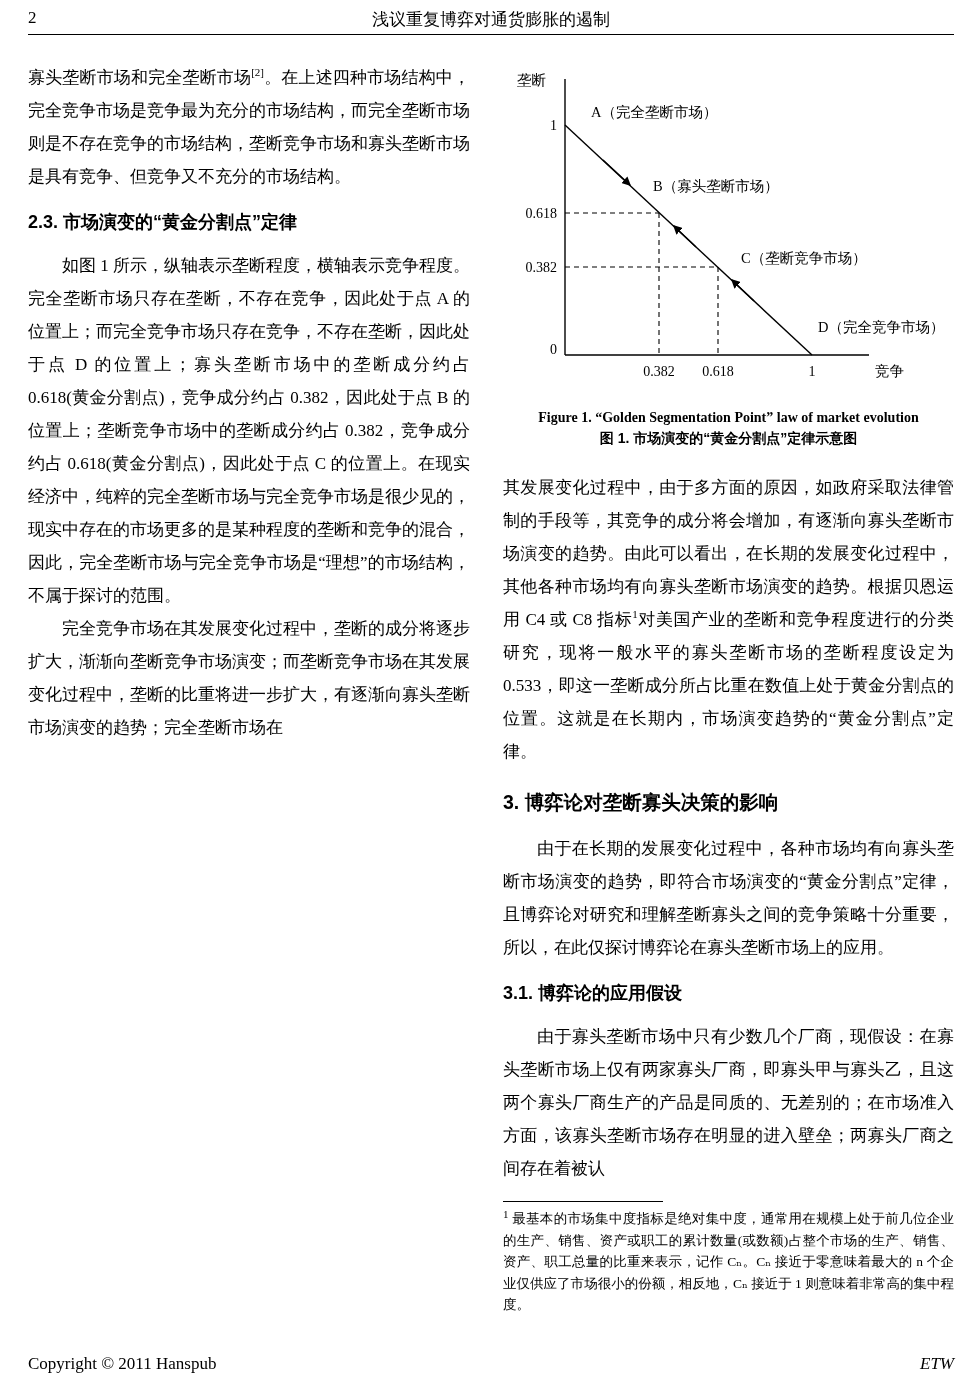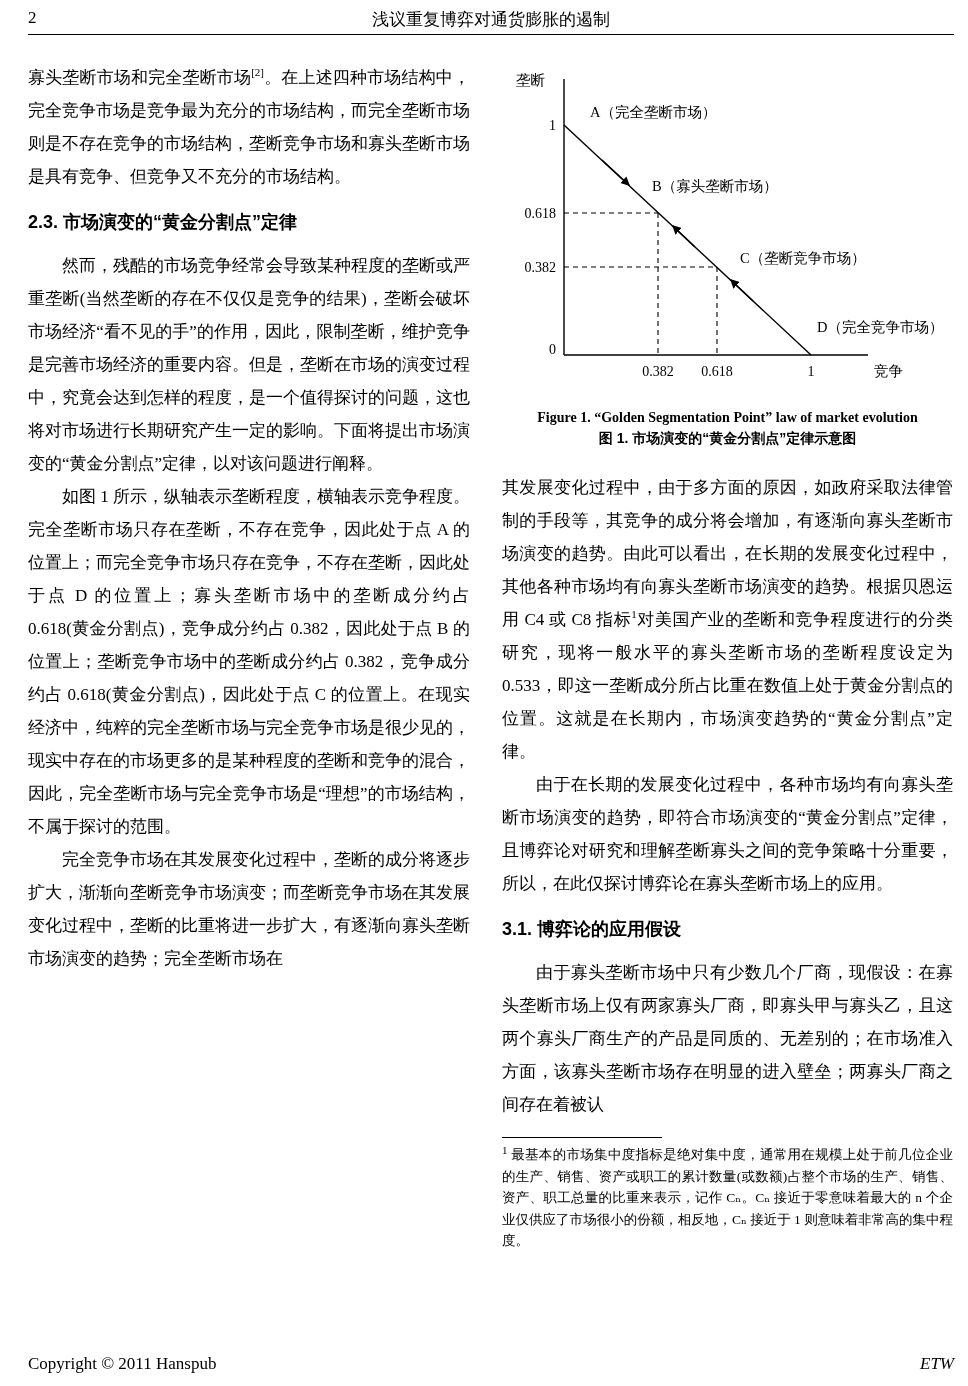--- a/index.html
+++ b/index.html
@@ -9,21 +9,21 @@
     font-family: "Liberation Serif", "DejaVu Serif", serif;
     position: relative; overflow: hidden;
   }
   .page { padding: 8px 14px 0 28px; }
 
   .header { position: relative; height: 24px; font-size: 17px; }
   .page-number { position: absolute; left: 0; top: 0; }
   .running-title { text-align: center; }
   .header-rule { border-bottom: 1.5px solid #000; margin-top: 2px; }
 
-  .columns { display: flex; gap: 32px; margin-top: 26px; }
+  .columns { display: flex; gap: 32px; margin-top: 26px; justify-content: space-between; }
   .col-left  { width: 442px; }
   .col-right { width: 451px; }
 
   .body-text { font-size: 17px; line-height: 33px; text-align: justify; }
   p { margin: 0; }
   p.indent { text-indent: 2em; }
   sup.ref { font-size: 11px; line-height: 0; vertical-align: super; }
 
   h2 { font-family: "Liberation Sans", "DejaVu Sans", sans-serif; }
   h2.sub  { font-size: 18px;   font-weight: bold; margin: 13px 0 10px; }
@@ -55,21 +55,20 @@
   <div class="header-rule"></div>
 
   <div class="columns">
 
     <div class="col-left body-text">
       <p class="cont"><span>寡头垄断市场和完全垄断市场</span><sup class="ref">[2]</sup><span>。在上述四种市场结构中，完全竞争市场是竞争最为充分的市场结构，而完全垄断市场则是不存在竞争的市场结构，垄断竞争市场和寡头垄断市场是具有竞争、但竞争又不充分的市场结构。</span></p>
 
       <h2 class="sub">2.3. 市场演变的“黄金分割点”定律</h2>
 
 
-      <p class="indent">然而，残酷的市场竞争经常会导致某种程度的垄断或严重垄断(当然垄断的存在不仅仅是竞争的结果)，垄断会破坏市场经济“看不见的手”的作用，因此，限制垄断，维护竞争是完善市场经济的重要内容。但是，垄断在市场的演变过程中，究竟会达到怎样的程度，是一个值得探讨的问题，这也将对市场进行长期研究产生一定的影响。下面将提出市场演变的“黄金分割点”定律，以对该问题进行阐释。</p>
       <p class="indent">如图 1 所示，纵轴表示垄断程度，横轴表示竞争程度。完全垄断市场只存在垄断，不存在竞争，因此处于点 A 的位置上；而完全竞争市场只存在竞争，不存在垄断，因此处于点 D 的位置上；寡头垄断市场中的垄断成分约占 0.618(黄金分割点)，竞争成分约占 0.382，因此处于点 B 的位置上；垄断竞争市场中的垄断成分约占 0.382，竞争成分约占 0.618(黄金分割点)，因此处于点 C 的位置上。在现实经济中，纯粹的完全垄断市场与完全竞争市场是很少见的，现实中存在的市场更多的是某种程度的垄断和竞争的混合，因此，完全垄断市场与完全竞争市场是“理想”的市场结构，不属于探讨的范围。</p>
       <p class="indent">完全竞争市场在其发展变化过程中，垄断的成分将逐步扩大，渐渐向垄断竞争市场演变；而垄断竞争市场在其发展变化过程中，垄断的比重将进一步扩大，有逐渐向寡头垄断市场演变的趋势；完全垄断市场在</p>
     </div>
 
     <div class="col-right body-text">
 
       <div class="figure-block">
         <svg class="figure-svg" width="450" height="326" viewBox="0 0 450 326">
           <defs>
             <marker id="arrow" viewBox="0 0 10 10" refX="8.5" refY="5" markerWidth="7" markerHeight="7" orient="auto">
@@ -111,20 +110,21 @@
         </svg>
 
         <div class="figure-caption">
           <div class="caption-en">Figure 1. “Golden Segmentation Point” law of market evolution</div>
           <div class="caption-zh">图 1. 市场演变的“黄金分割点”定律示意图</div>
         </div>
       </div>
 
       <p class="cont"><span>其发展变化过程中，由于多方面的原因，如政府采取法律管制的手段等，其竞争的成分将会增加，有逐渐向寡头垄断市场演变的趋势。由此可以看出，在长期的发展变化过程中，其他各种市场均有向寡头垄断市场演变的趋势。根据贝恩运用 C4 或 C8 指标</span><sup class="ref">1</sup><span>对美国产业的垄断和竞争程度进行的分类研究，现将一般水平的寡头垄断市场的垄断程度设定为 0.533，即这一垄断成分所占比重在数值上处于黄金分割点的位置。这就是在长期内，市场演变趋势的“黄金分割点”定律。</span></p>
 
+      <h2 class="main">3. 博弈论对垄断寡头决策的影响</h2>
 
       <p class="indent">由于在长期的发展变化过程中，各种市场均有向寡头垄断市场演变的趋势，即符合市场演变的“黄金分割点”定律，且博弈论对研究和理解垄断寡头之间的竞争策略十分重要，所以，在此仅探讨博弈论在寡头垄断市场上的应用。</p>
 
       <h2 class="sub">3.1. 博弈论的应用假设</h2>
 
       <p class="indent">由于寡头垄断市场中只有少数几个厂商，现假设：在寡头垄断市场上仅有两家寡头厂商，即寡头甲与寡头乙，且这两个寡头厂商生产的产品是同质的、无差别的；在市场准入方面，该寡头垄断市场存在明显的进入壁垒；两寡头厂商之间存在着被认</p>
 
       <div class="footnote">
         <div class="footnote-rule"></div>
         <p><sup class="ref">1</sup> <span>最基本的市场集中度指标是绝对集中度，通常用在规模上处于前几位企业的生产、销售、资产或职工的累计数量(或数额)占整个市场的生产、销售、资产、职工总量的比重来表示，记作 Cₙ。Cₙ 接近于零意味着最大的 n 个企业仅供应了市场很小的份额，相反地，Cₙ 接近于 1 则意味着非常高的集中程度。</span></p>

